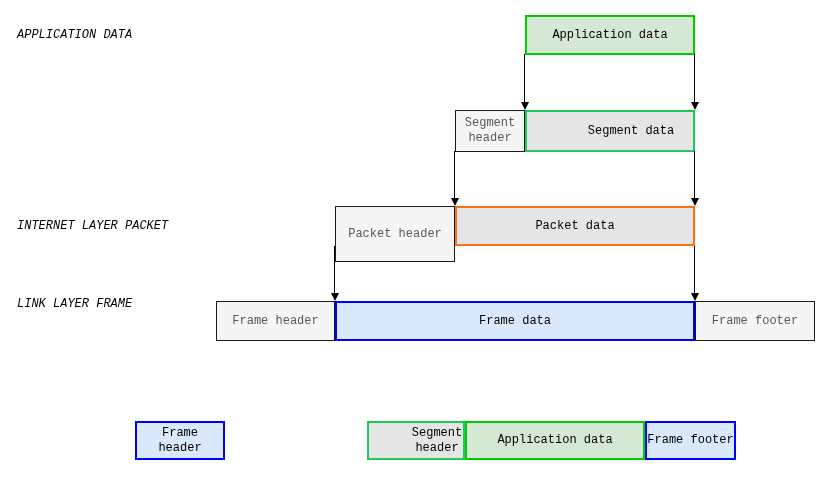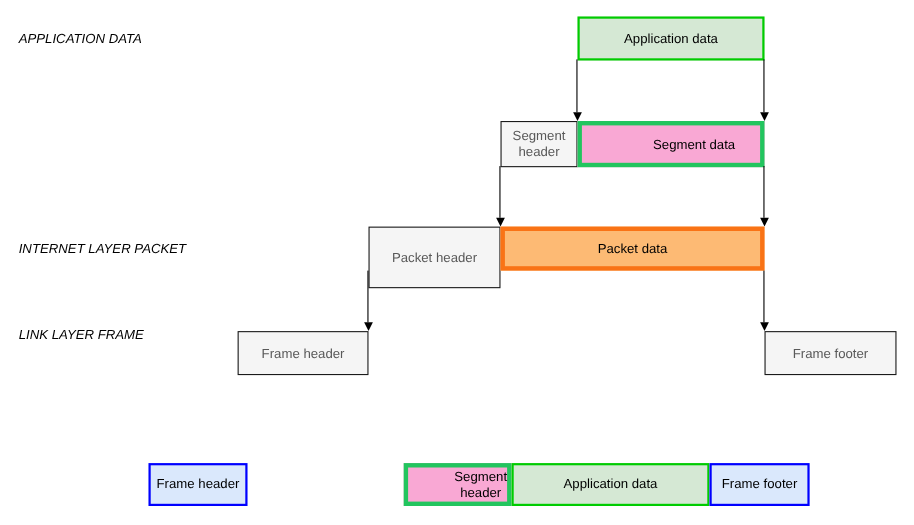--- a/index.html
+++ b/index.html
@@ -1,32 +1,32 @@
 <!DOCTYPE html>
 <html><head>
 <meta charset="utf-8">
 <style>
   html,body{margin:0;padding:0;background:#ffffff;}
   .canvas{
     position:relative;width:831px;height:477px;background:#ffffff;
-    font-family:Liberation Sans, sans-serif;overflow:hidden;
+    font-family:Liberation Mono, monospace;overflow:hidden;
   }
   .rowlabel{
     position:absolute;left:17px;display:flex;align-items:center;
     font-style:italic;font-size:12px;color:#000;white-space:nowrap;
   }
   .box{
     position:absolute;box-sizing:border-box;
     display:flex;align-items:center;justify-content:center;
     text-align:center;font-size:12px;line-height:1.25;color:#000;
   }
   .gray  {background:#f5f5f5;border:1px solid #1a1a1a;color:#595959;}
   .green {background:#d5e8d4;border:2px solid #00cc00;}
-  .orange{background:#f9a8d4;border:4px solid #22c55e;padding-left:42px;}
-  .red   {background:#fdba74;border:4px solid #f97316;}
+  .orange{background:#e5e5e5;border:2px solid #22c55e;padding-left:42px;}
+  .red   {background:#e5e5e5;border:2px solid #f97316;}
   .blue  {background:#dae8fc;border:2px solid #0000ff;}
   .arrow{position:absolute;width:1px;background:#000;}
   .arrow::after{
     content:"";position:absolute;left:-3.5px;bottom:-8px;width:0;height:0;
     border-left:4px solid transparent;border-right:4px solid transparent;
     border-top:8px solid #000;
   }
 </style>
 </head>
 <body>
@@ -48,20 +48,21 @@
   <div class="arrow" style="left:454px;top:151px;height:47px"></div>
   <div class="arrow" style="left:694px;top:151px;height:47px"></div>
 
   <div class="box gray" style="left:335px;top:206px;width:120px;height:56px">Packet header</div>
   <div class="box red" style="left:455px;top:206px;width:240px;height:40px">Packet data</div>
 
   <div class="arrow" style="left:334px;top:246px;height:47px"></div>
   <div class="arrow" style="left:694px;top:246px;height:47px"></div>
 
   <div class="box gray" style="left:216px;top:301px;width:119px;height:40px">Frame header</div>
+  <div class="box blue" style="left:335px;top:301px;width:360px;height:40px">Frame data</div>
   <div class="box gray" style="left:695px;top:301px;width:120px;height:40px">Frame footer</div>
 
   <div class="box blue" style="left:135px;top:421px;width:90px;height:39px">Frame header</div>
   <div class="box orange" style="left:367px;top:421px;width:98px;height:39px">Segment header</div>
   <div class="box green" style="left:465px;top:421px;width:180px;height:39px">Application data</div>
   <div class="box blue" style="left:645px;top:421px;width:91px;height:39px">Frame footer</div>
 
 </div>
 
 </body></html>

